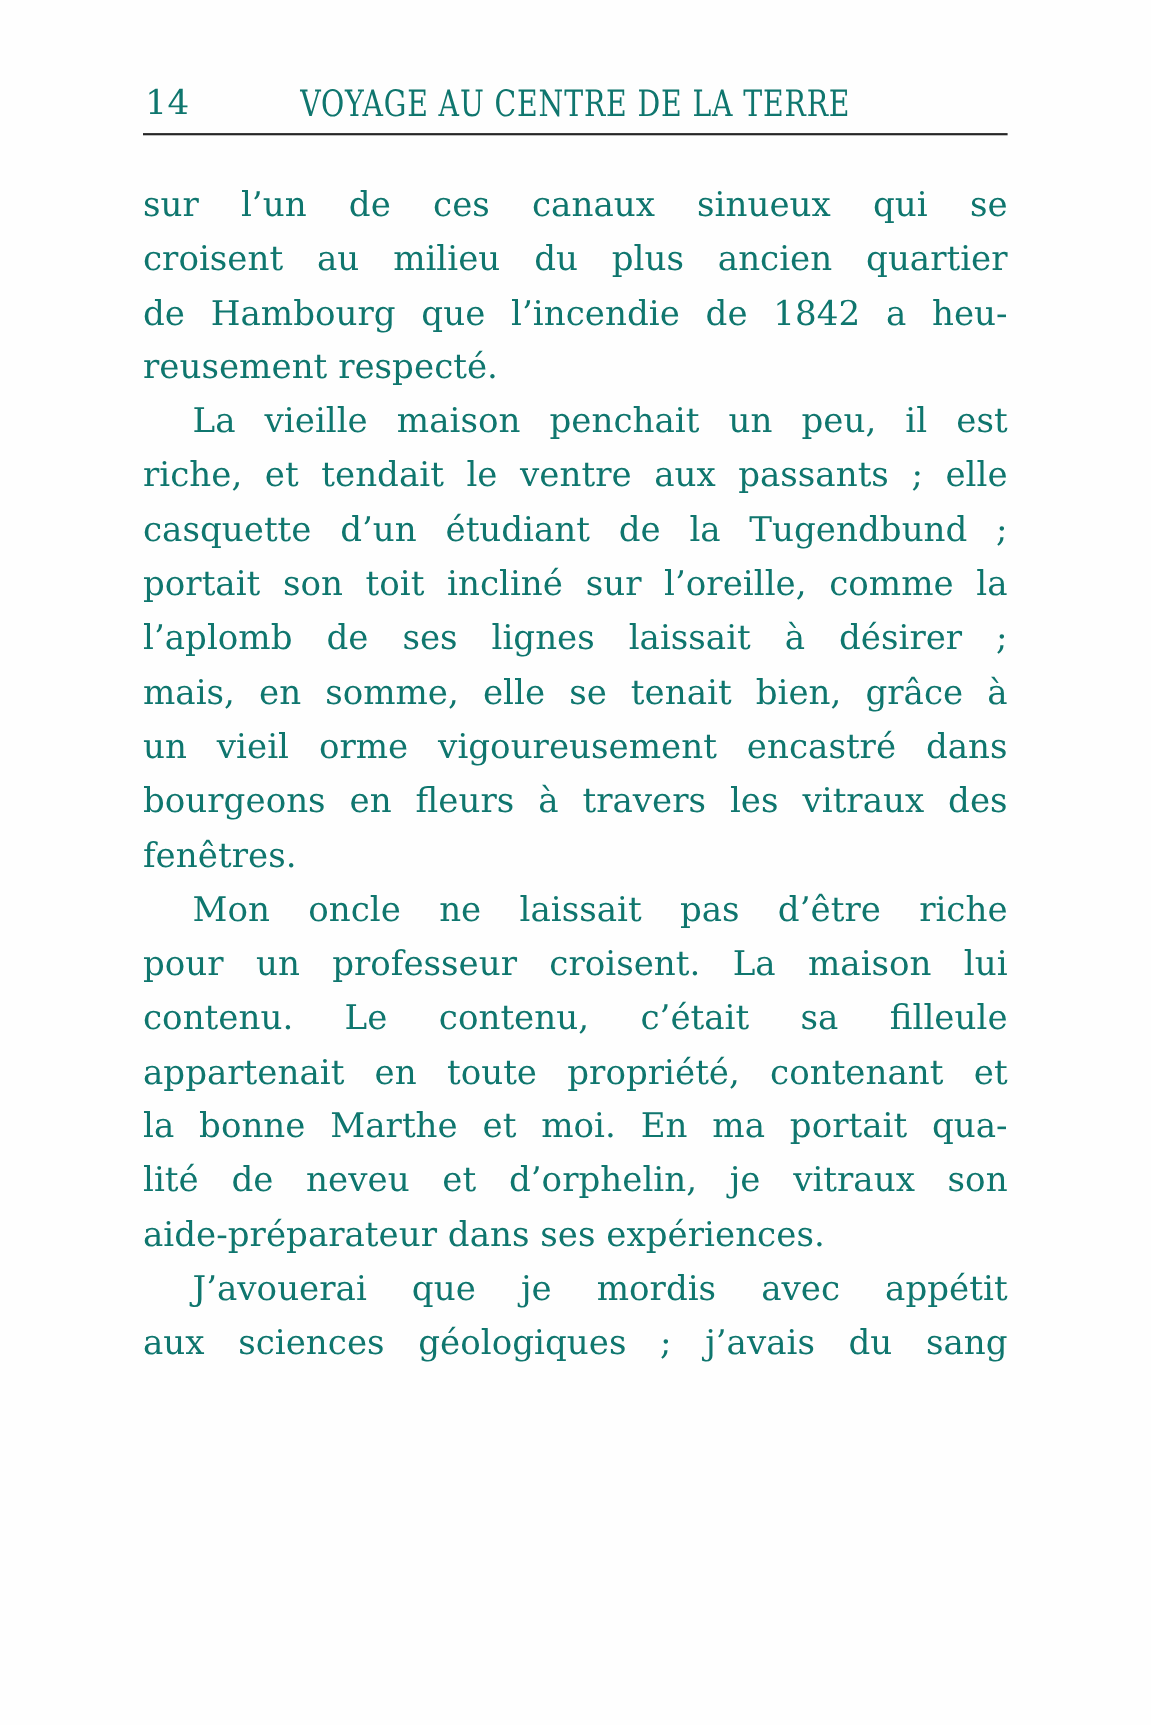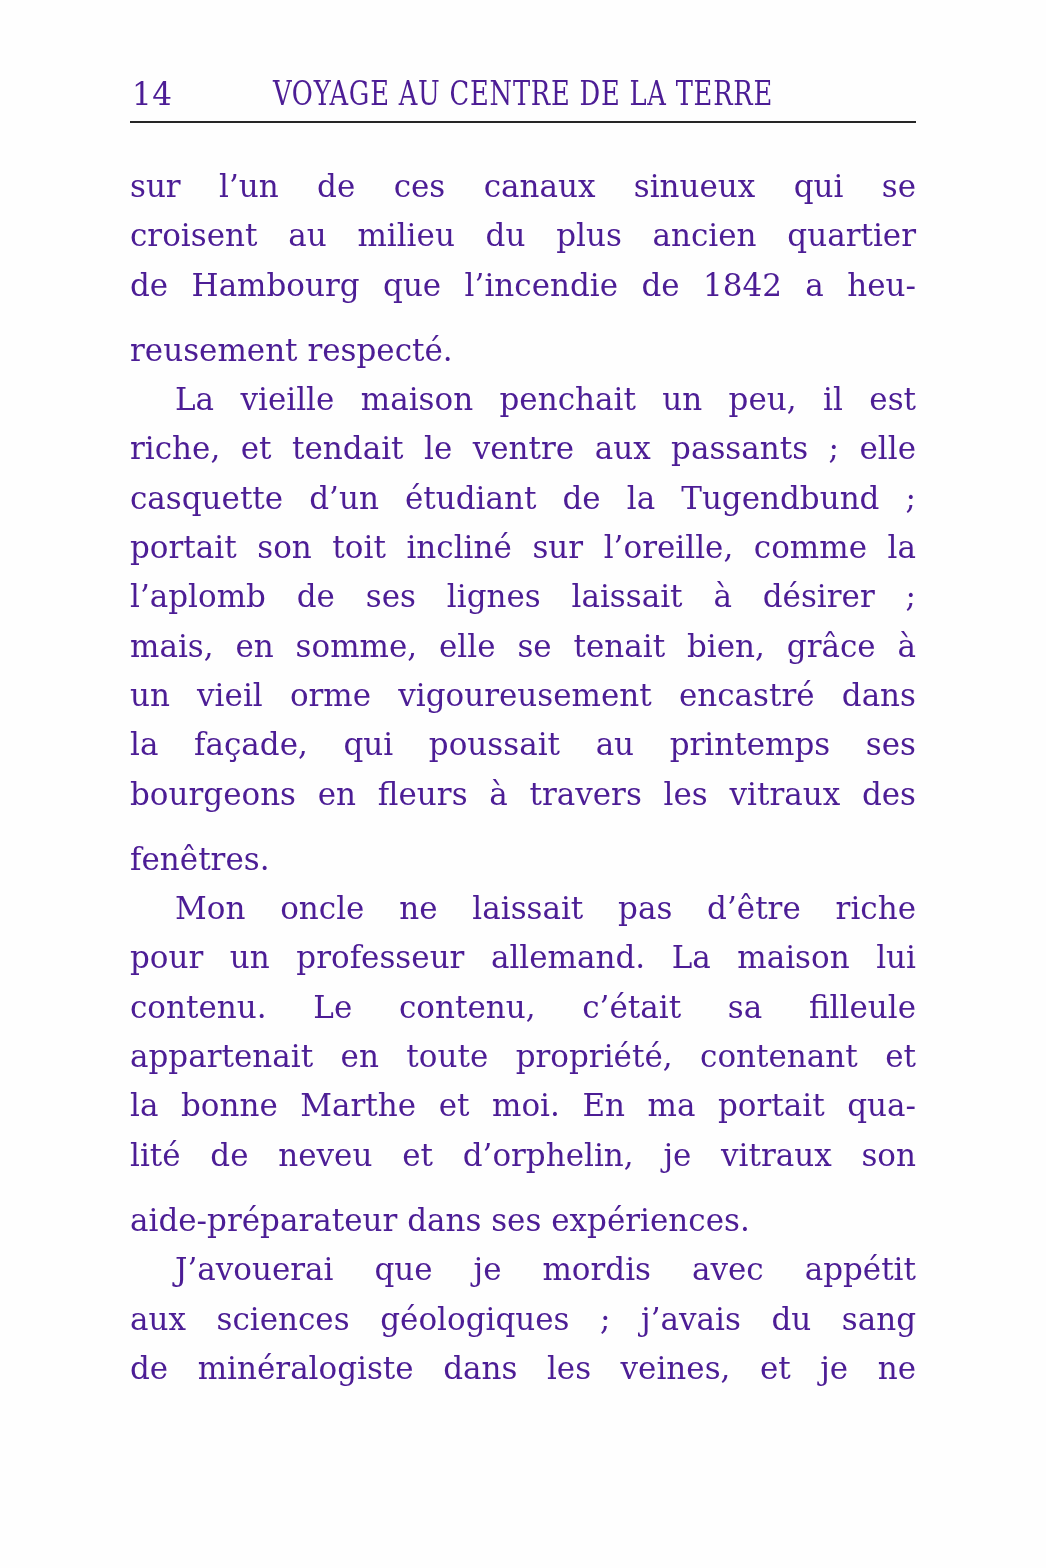--- a/index.html
+++ b/index.html
@@ -51,51 +51,49 @@
     left: 130px;
     top: 162px;
     width: 786px;
     font-size: 31px;
     line-height: 49.3px;
   }
   .line {
     text-align: justify;
     text-align-last: justify;
   }
-  .line.end { text-align-last: left; margin-top: 16px; }
+  .line.end { text-align-last: left; }
   .line.indent { text-indent: 45px; }
 </style>
 </head>
 <body>
 
-<div class="page" style="background: rgb(254, 254, 254); color: #4c1d95;">
+<div class="page" style="background: rgb(254, 254, 254); color: #0f766e;">
   <header class="running-head">
     <span class="folio">14</span>
     <span class="title">VOYAGE AU CENTRE DE LA TERRE</span>
   </header>
   <div class="rule" style="background: rgb(38, 38, 38);"></div>
   <main class="body-text">
       <div class="line">sur l’un de ces canaux sinueux qui se</div>
       <div class="line">croisent au milieu du plus ancien quartier</div>
       <div class="line">de Hambourg que l’incendie de 1842 a heu-</div>
       <div class="line end">reusement respecté.</div>
       <div class="line indent">La vieille maison penchait un peu, il est</div>
       <div class="line">riche, et tendait le ventre aux passants ; elle</div>
       <div class="line">casquette d’un étudiant de la Tugendbund ;</div>
       <div class="line">portait son toit incliné sur l’oreille, comme la</div>
       <div class="line">l’aplomb de ses lignes laissait à désirer ;</div>
       <div class="line">mais, en somme, elle se tenait bien, grâce à</div>
       <div class="line">un vieil orme vigoureusement encastré dans</div>
-      <div class="line">la façade, qui poussait au printemps ses</div>
       <div class="line">bourgeons en fleurs à travers les vitraux des</div>
       <div class="line end">fenêtres.</div>
       <div class="line indent">Mon oncle ne laissait pas d’être riche</div>
-      <div class="line">pour un professeur allemand. La maison lui</div>
+      <div class="line">pour un professeur croisent. La maison lui</div>
       <div class="line">contenu. Le contenu, c’était sa filleule</div>
       <div class="line">appartenait en toute propriété, contenant et</div>
       <div class="line">la bonne Marthe et moi. En ma portait qua-</div>
       <div class="line">lité de neveu et d’orphelin, je vitraux son</div>
       <div class="line end">aide-préparateur dans ses expériences.</div>
       <div class="line indent">J’avouerai que je mordis avec appétit</div>
       <div class="line">aux sciences géologiques ; j’avais du sang</div>
-      <div class="line">de minéralogiste dans les veines, et je ne</div>
     </main>
 </div>
 
 </body></html>

